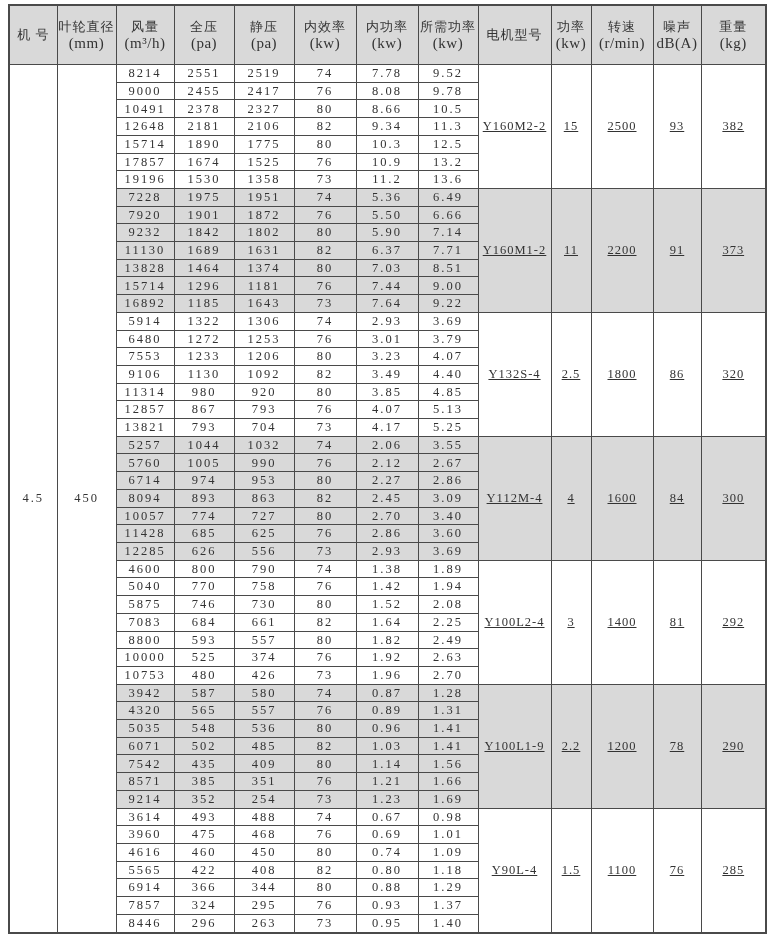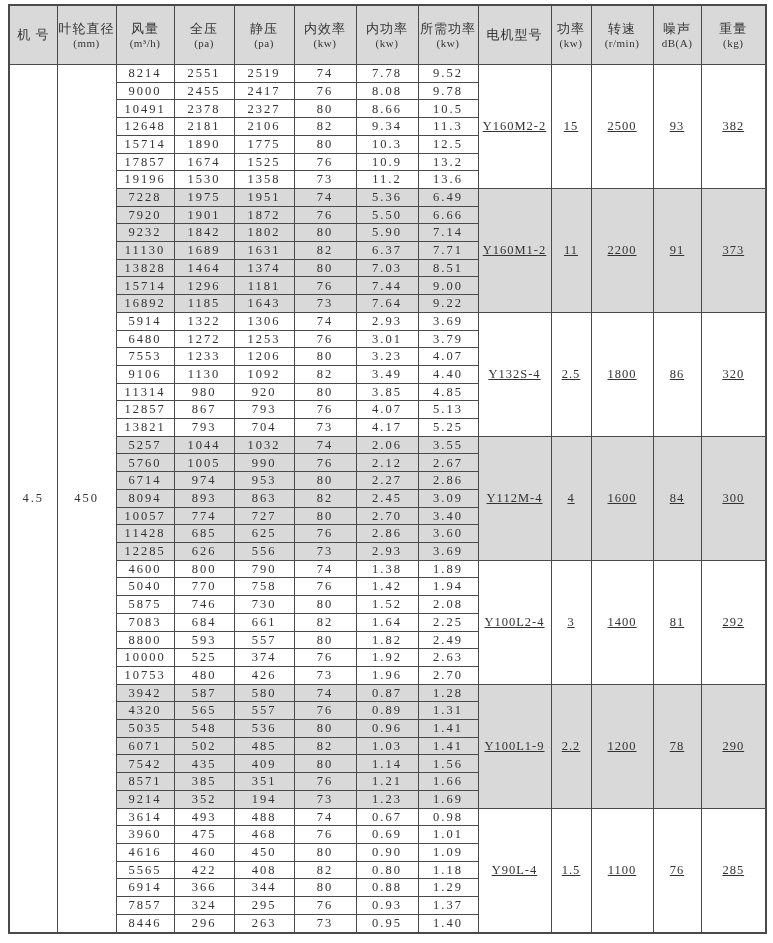--- a/index.html
+++ b/index.html
@@ -26,21 +26,21 @@
     border:1px solid var(--border);
     text-align:center;vertical-align:middle;
     padding:0;overflow:hidden;
   }
   thead th{
     height:58px;
     background:var(--header-bg);
     font-weight:normal;font-size:13px;
   }
   thead th .t{display:block;line-height:1.35;letter-spacing:1px;}
-  thead th .u{display:block;line-height:1.15;font-size:11px;letter-spacing:0.5px;}
+  thead th .u{display:block;line-height:1.15;font-size:15px;letter-spacing:0.5px;}
   thead th .u:empty{display:none;}
   tbody td{
     font-size:12.5px;line-height:1;letter-spacing:2px;
     background:#ffffff;
   }
   tbody td.shaded{background:var(--shaded);}
   tbody td.motor{letter-spacing:1px;text-decoration:underline;}
 </style>
 </head>
 <body>
@@ -474,21 +474,21 @@
         <td data-name="airflow-cell" class="shaded">8571</td>
         <td data-name="total-pressure-cell" class="shaded">385</td>
         <td data-name="static-pressure-cell" class="shaded">351</td>
         <td data-name="efficiency-cell" class="shaded">76</td>
         <td data-name="internal-power-cell" class="shaded">1.21</td>
         <td data-name="required-power-cell" class="shaded">1.66</td>
       </tr>
       <tr data-name="table-row">
         <td data-name="airflow-cell" class="shaded">9214</td>
         <td data-name="total-pressure-cell" class="shaded">352</td>
-        <td data-name="static-pressure-cell" class="shaded">194</td>
+        <td data-name="static-pressure-cell" class="shaded">254</td>
         <td data-name="efficiency-cell" class="shaded">73</td>
         <td data-name="internal-power-cell" class="shaded">1.23</td>
         <td data-name="required-power-cell" class="shaded">1.69</td>
       </tr>
       <tr data-name="table-row">
         <td data-name="airflow-cell">3614</td>
         <td data-name="total-pressure-cell">493</td>
         <td data-name="static-pressure-cell">488</td>
         <td data-name="efficiency-cell">74</td>
         <td data-name="internal-power-cell">0.67</td>
@@ -505,21 +505,21 @@
         <td data-name="static-pressure-cell">468</td>
         <td data-name="efficiency-cell">76</td>
         <td data-name="internal-power-cell">0.69</td>
         <td data-name="required-power-cell">1.01</td>
       </tr>
       <tr data-name="table-row">
         <td data-name="airflow-cell">4616</td>
         <td data-name="total-pressure-cell">460</td>
         <td data-name="static-pressure-cell">450</td>
         <td data-name="efficiency-cell">80</td>
-        <td data-name="internal-power-cell">0.90</td>
+        <td data-name="internal-power-cell">0.74</td>
         <td data-name="required-power-cell">1.09</td>
       </tr>
       <tr data-name="table-row">
         <td data-name="airflow-cell">5565</td>
         <td data-name="total-pressure-cell">422</td>
         <td data-name="static-pressure-cell">408</td>
         <td data-name="efficiency-cell">82</td>
         <td data-name="internal-power-cell">0.80</td>
         <td data-name="required-power-cell">1.18</td>
       </tr>

